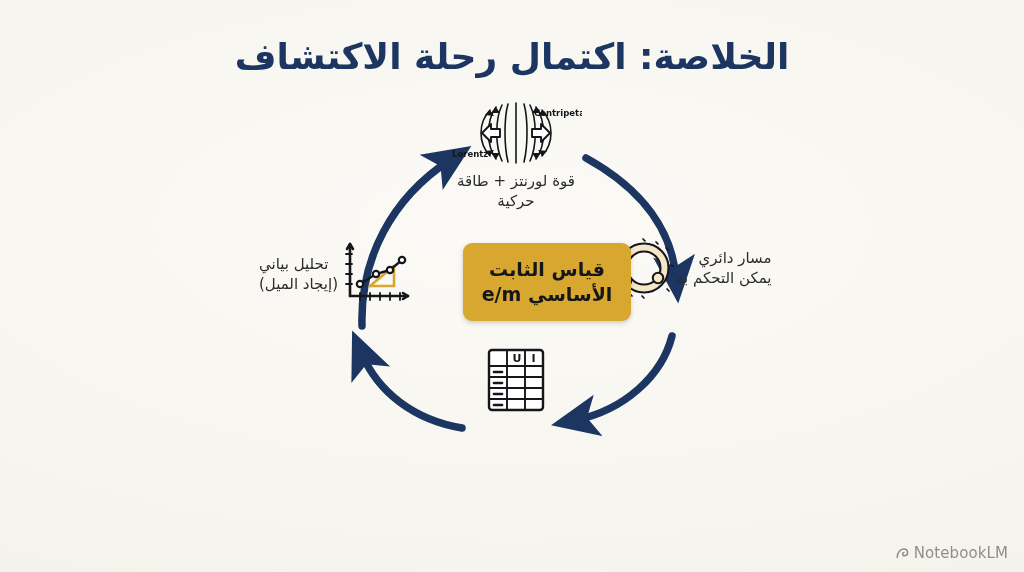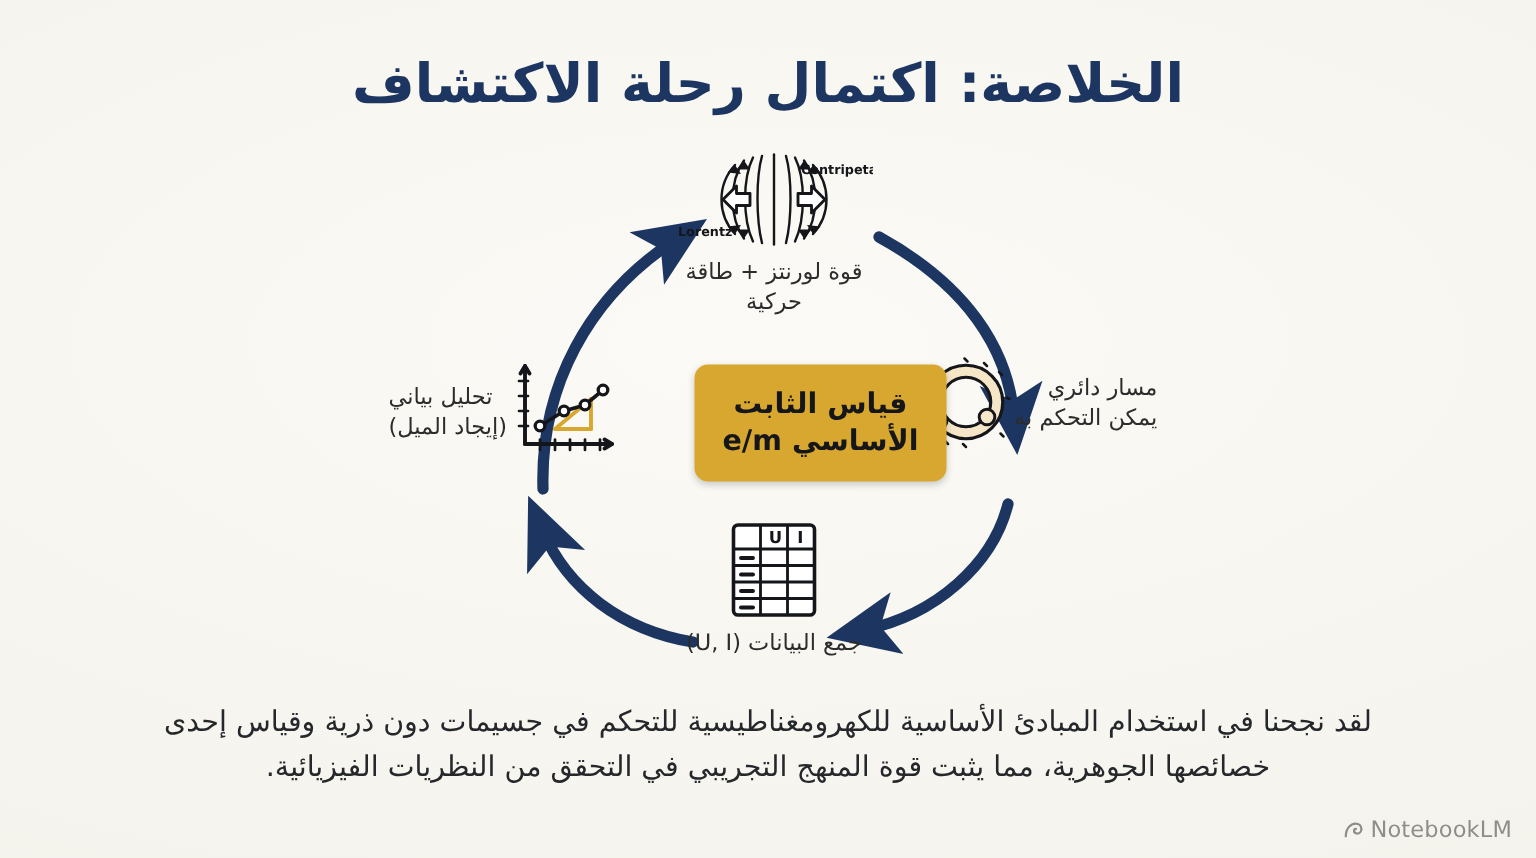--- a/index.html
+++ b/index.html
@@ -261,21 +261,20 @@
         </g>
         <text x="29.5" y="14" font-family="DejaVu Sans, sans-serif" font-size="11" font-weight="bold" fill="#15161a">U</text>
         <text x="48.5" y="14" font-family="DejaVu Sans, sans-serif" font-size="11" font-weight="bold" fill="#15161a">I</text>
         <g stroke="#15161a" stroke-width="2.6" stroke-linecap="round">
           <line x1="11" y1="24" x2="19" y2="24"></line>
           <line x1="11" y1="35" x2="19" y2="35"></line>
           <line x1="11" y1="46" x2="19" y2="46"></line>
           <line x1="11" y1="57" x2="19" y2="57"></line>
         </g>
       </svg>
-      <div class="node-label">جمع البيانات (U, I)</div>
     </div>
 
     <div class="node node-left">
       <div class="node-label">تحليل بياني
 (إيجاد الميل)</div>
       <svg width="76" height="72" viewBox="0 0 76 72" style="flex:none;">
 
         <g stroke="#15161a" stroke-width="2.6" stroke-linecap="round" fill="none">
           <path d="M12,6 L12,58"></path>
           <path d="M12,58 L70,58"></path>
@@ -313,21 +312,20 @@
       </svg>
     </div>
 
     <div class="center-box">
       <div class="center-box-text">قياس الثابت
 الأساسي e/m</div>
     </div>
 
   </div>
 
-  <div class="summary">لقد نجحنا في استخدام المبادئ الأساسية للكهرومغناطيسية للتحكم في جسيمات دون ذرية وقياس إحدى خصائصها الجوهرية، مما يثبت قوة المنهج التجريبي في التحقق من النظريات الفيزيائية.</div>
 
   <div class="watermark">
     <svg width="13" height="13" viewBox="0 0 13 13">
       <path d="M1.2,10.5 C1.2,5.2 4.6,2 7.6,2 C10.0,2 11.6,3.6 11.6,5.6 C11.6,7.4 10.3,8.7 8.8,8.7 C7.6,8.7 6.7,7.9 6.7,6.9 C6.7,6.1 7.3,5.5 8.0,5.5" fill="none" stroke="#3a3a3a" stroke-width="1.5" stroke-linecap="round"></path>
     </svg>
     <span class="watermark-text">NotebookLM</span>
   </div>
 
 </div>
 

